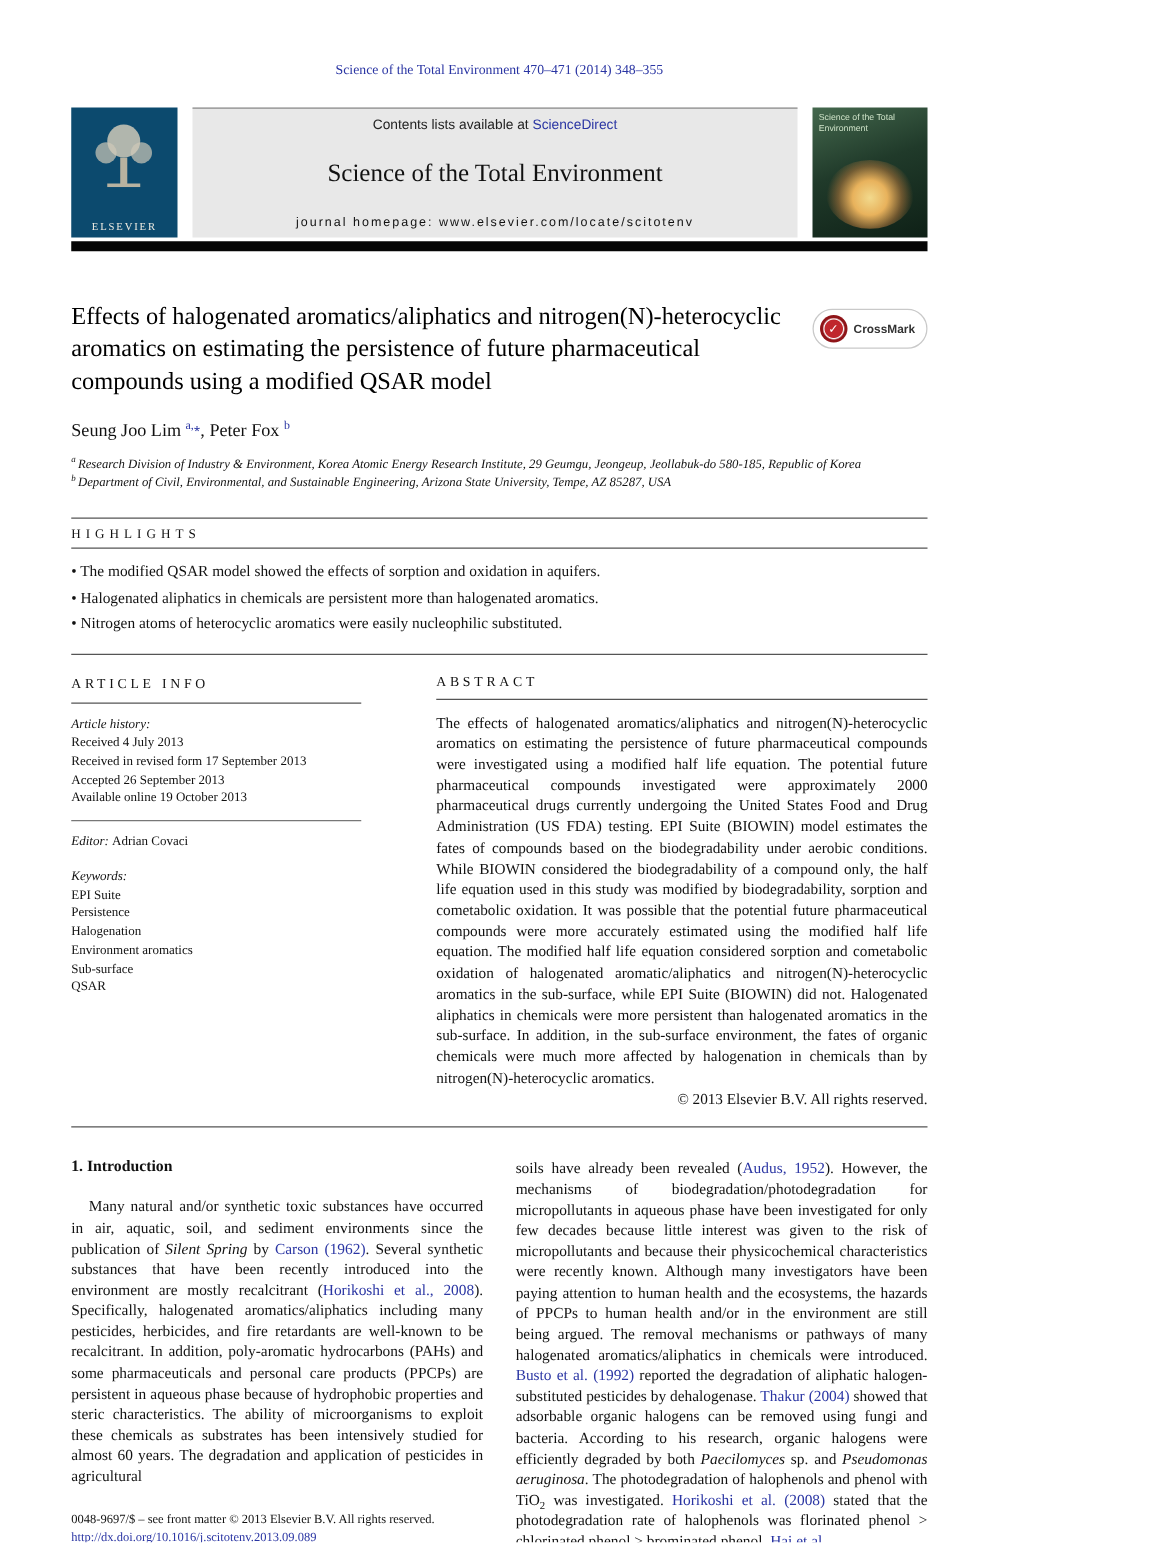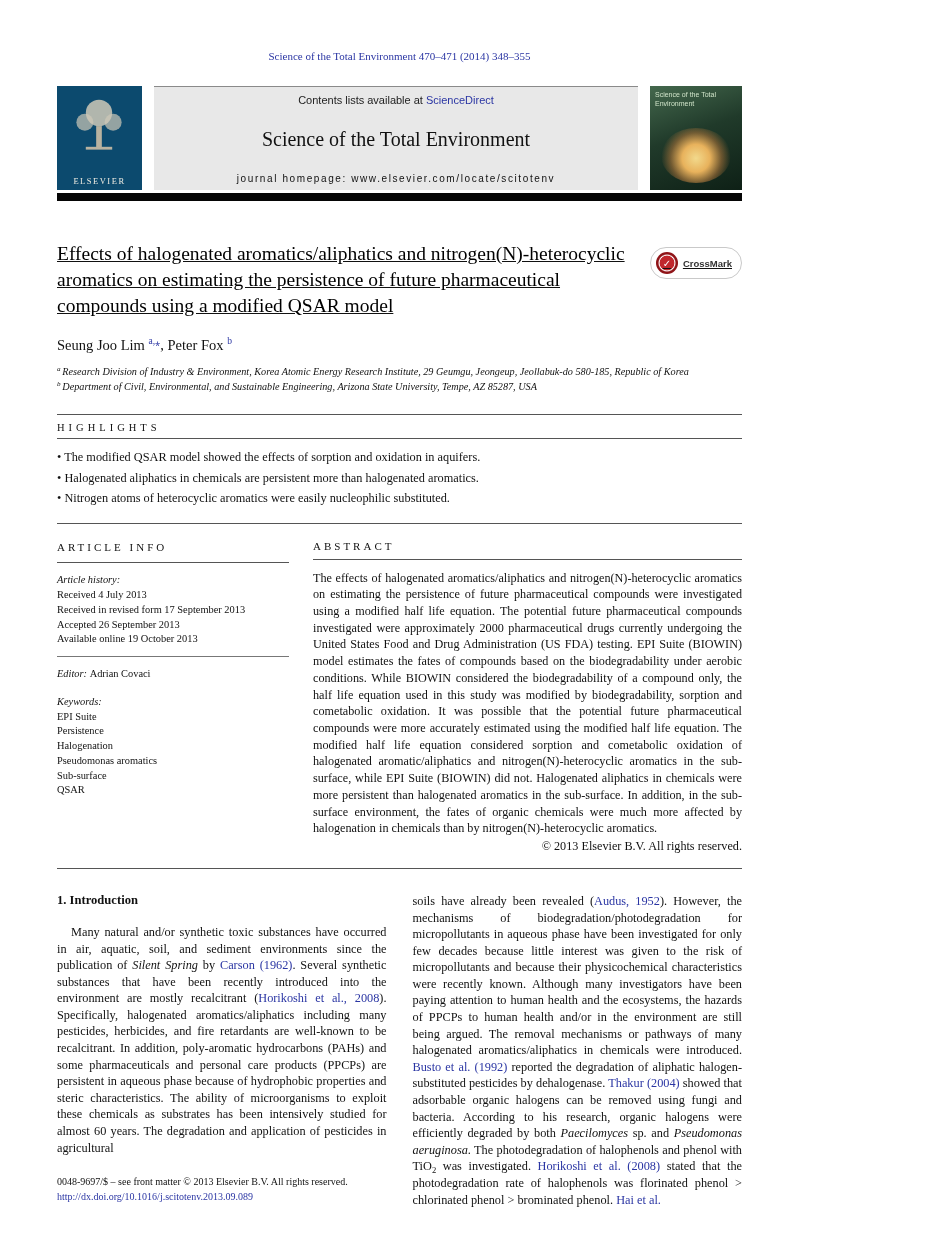--- a/index.html
+++ b/index.html
@@ -35,21 +35,21 @@
     width:92px; flex:none; position:relative; overflow:hidden;
     background:linear-gradient(160deg,#44684d 0%, #203a2a 45%, #0e2016 100%);
   }
   .cover-title { font-family:"Liberation Sans", sans-serif; font-size:7px; line-height:1.25; color:#cfe3c8; padding:5px 5px 0; }
   .cover-blob {
     position:absolute; left:11px; top:42px; width:70px; height:55px; border-radius:50%;
     background:radial-gradient(circle at 50% 55%, #f2d98c 0%, #e8b25c 30%, rgba(180,120,60,0.55) 55%, rgba(0,0,0,0) 75%);
   }
   .black-bar { height:8px; background:#050505; margin-top:3px; }
 
-  .title-row { display:flex; justify-content:space-between; margin-top:40px;text-decoration:underline; }
+  .title-row { display:flex; justify-content:space-between; margin-top:40px; }
   .title { font-size:19.5px; font-weight:normal; line-height:1.33; max-width:700px; color:#000; }
   .crossmark {
     align-self:flex-start; margin-top:6px; flex:none;
     display:flex; align-items:center; gap:5px;
     border:1px solid #c9c9c9; border-radius:17px; padding:4px 9px 4px 5px; background:#fff;
   }
   .cm-logo {
     width:22px; height:22px; border-radius:50%; flex:none;
     background:radial-gradient(circle at 50% 50%, #c0272d 0%, #c0272d 45%, #fff 50%, #8f1418 58%, #8f1418 100%);
     display:flex; align-items:center; justify-content:center;
@@ -61,21 +61,21 @@
   .authors sup { font-size:9.5px; }
   .affiliations { margin-top:10px; font-size:10.2px; font-style:italic; line-height:1.5; }
 
   .rule { border-top:1px solid var(--rule); }
   .highlights-top { margin-top:20px; }
   .section-heading { font-size:10.5px; letter-spacing:4px; padding:7px 0 5px; color:#111; }
   .highlights { list-style:none; margin:9px 0 15px; }
   .highlights li { font-size:12.3px; line-height:1.5; margin-bottom:2px; }
   .highlights li::before { content:"• "; }
 
-  .info-abstract { display:flex; padding-top:16px; }
+  .info-abstract { display:flex; padding-top:16px;gap:36px; }
   .info-col { width:232px; flex:none; margin-right:24px; }
   .abstract-col { flex:1; }
   .col-heading { font-size:11px; letter-spacing:3px; margin-bottom:7px; }
   .heading-rule { border-top:1px solid var(--rule); margin-bottom:10px; }
   .info-col { font-size:10.4px; line-height:1.42; }
   .info-label { font-style:italic; }
   .mini-rule { border-top:1px solid #777; margin:9px 0 10px; }
   .info-gap { height:13px; }
   .abstract-text { font-size:12.2px; line-height:1.37; text-align:justify; }
   .abstract-copyright { text-align:right; font-size:12.2px; margin-top:2px; }
@@ -159,21 +159,21 @@
       <div>Received in revised form 17 September 2013</div>
       <div>Accepted 26 September 2013</div>
       <div>Available online 19 October 2013</div>
       <div class="mini-rule"></div>
       <div><span class="it">Editor: </span><span>Adrian Covaci</span></div>
       <div class="info-gap"></div>
       <div class="info-label">Keywords:</div>
       <div>EPI Suite</div>
       <div>Persistence</div>
       <div>Halogenation</div>
-      <div>Pseudomonas aromatics</div>
+      <div>Environment aromatics</div>
       <div>Sub-surface</div>
       <div>QSAR</div>
     </div>
 
     <div class="abstract-col">
       <div class="col-heading">ABSTRACT</div>
       <div class="heading-rule"></div>
       <p class="abstract-text">The effects of halogenated aromatics/aliphatics and nitrogen(N)-heterocyclic aromatics on estimating the persistence of future pharmaceutical compounds were investigated using a modified half life equation. The potential future pharmaceutical compounds investigated were approximately 2000 pharmaceutical drugs currently undergoing the United States Food and Drug Administration (US FDA) testing. EPI Suite (BIOWIN) model estimates the fates of compounds based on the biodegradability under aerobic conditions. While BIOWIN considered the biodegradability of a compound only, the half life equation used in this study was modified by biodegradability, sorption and cometabolic oxidation. It was possible that the potential future pharmaceutical compounds were more accurately estimated using the modified half life equation. The modified half life equation considered sorption and cometabolic oxidation of halogenated aromatic/aliphatics and nitrogen(N)-heterocyclic aromatics in the sub-surface, while EPI Suite (BIOWIN) did not. Halogenated aliphatics in chemicals were more persistent than halogenated aromatics in the sub-surface. In addition, in the sub-surface environment, the fates of organic chemicals were much more affected by halogenation in chemicals than by nitrogen(N)-heterocyclic aromatics.</p>
       <div class="abstract-copyright">© 2013 Elsevier B.V. All rights reserved.</div>
     </div>

